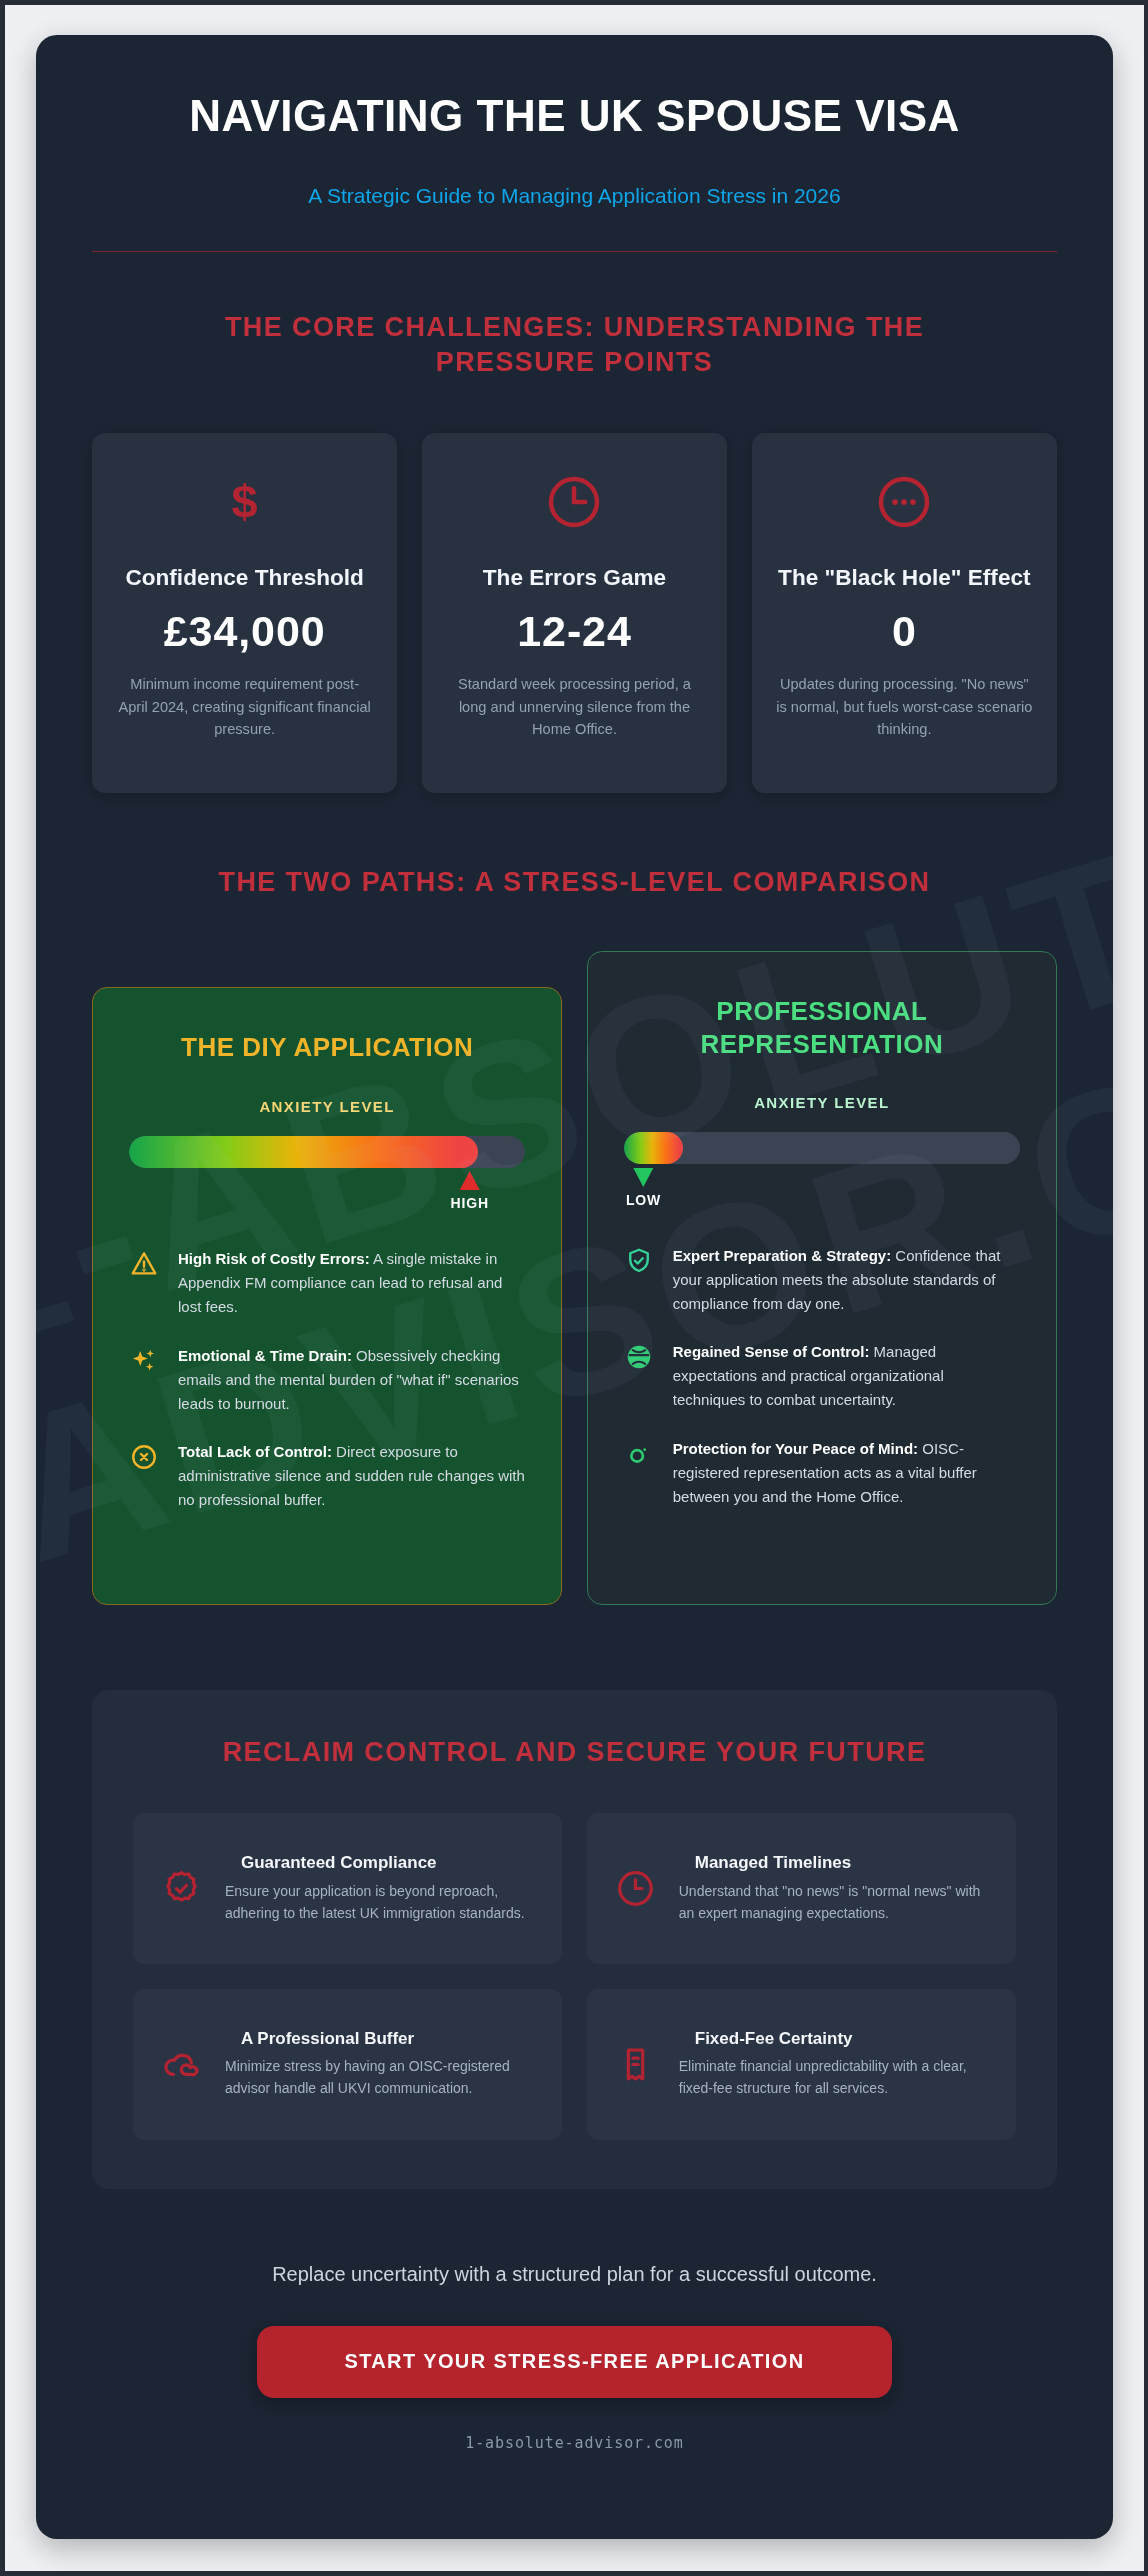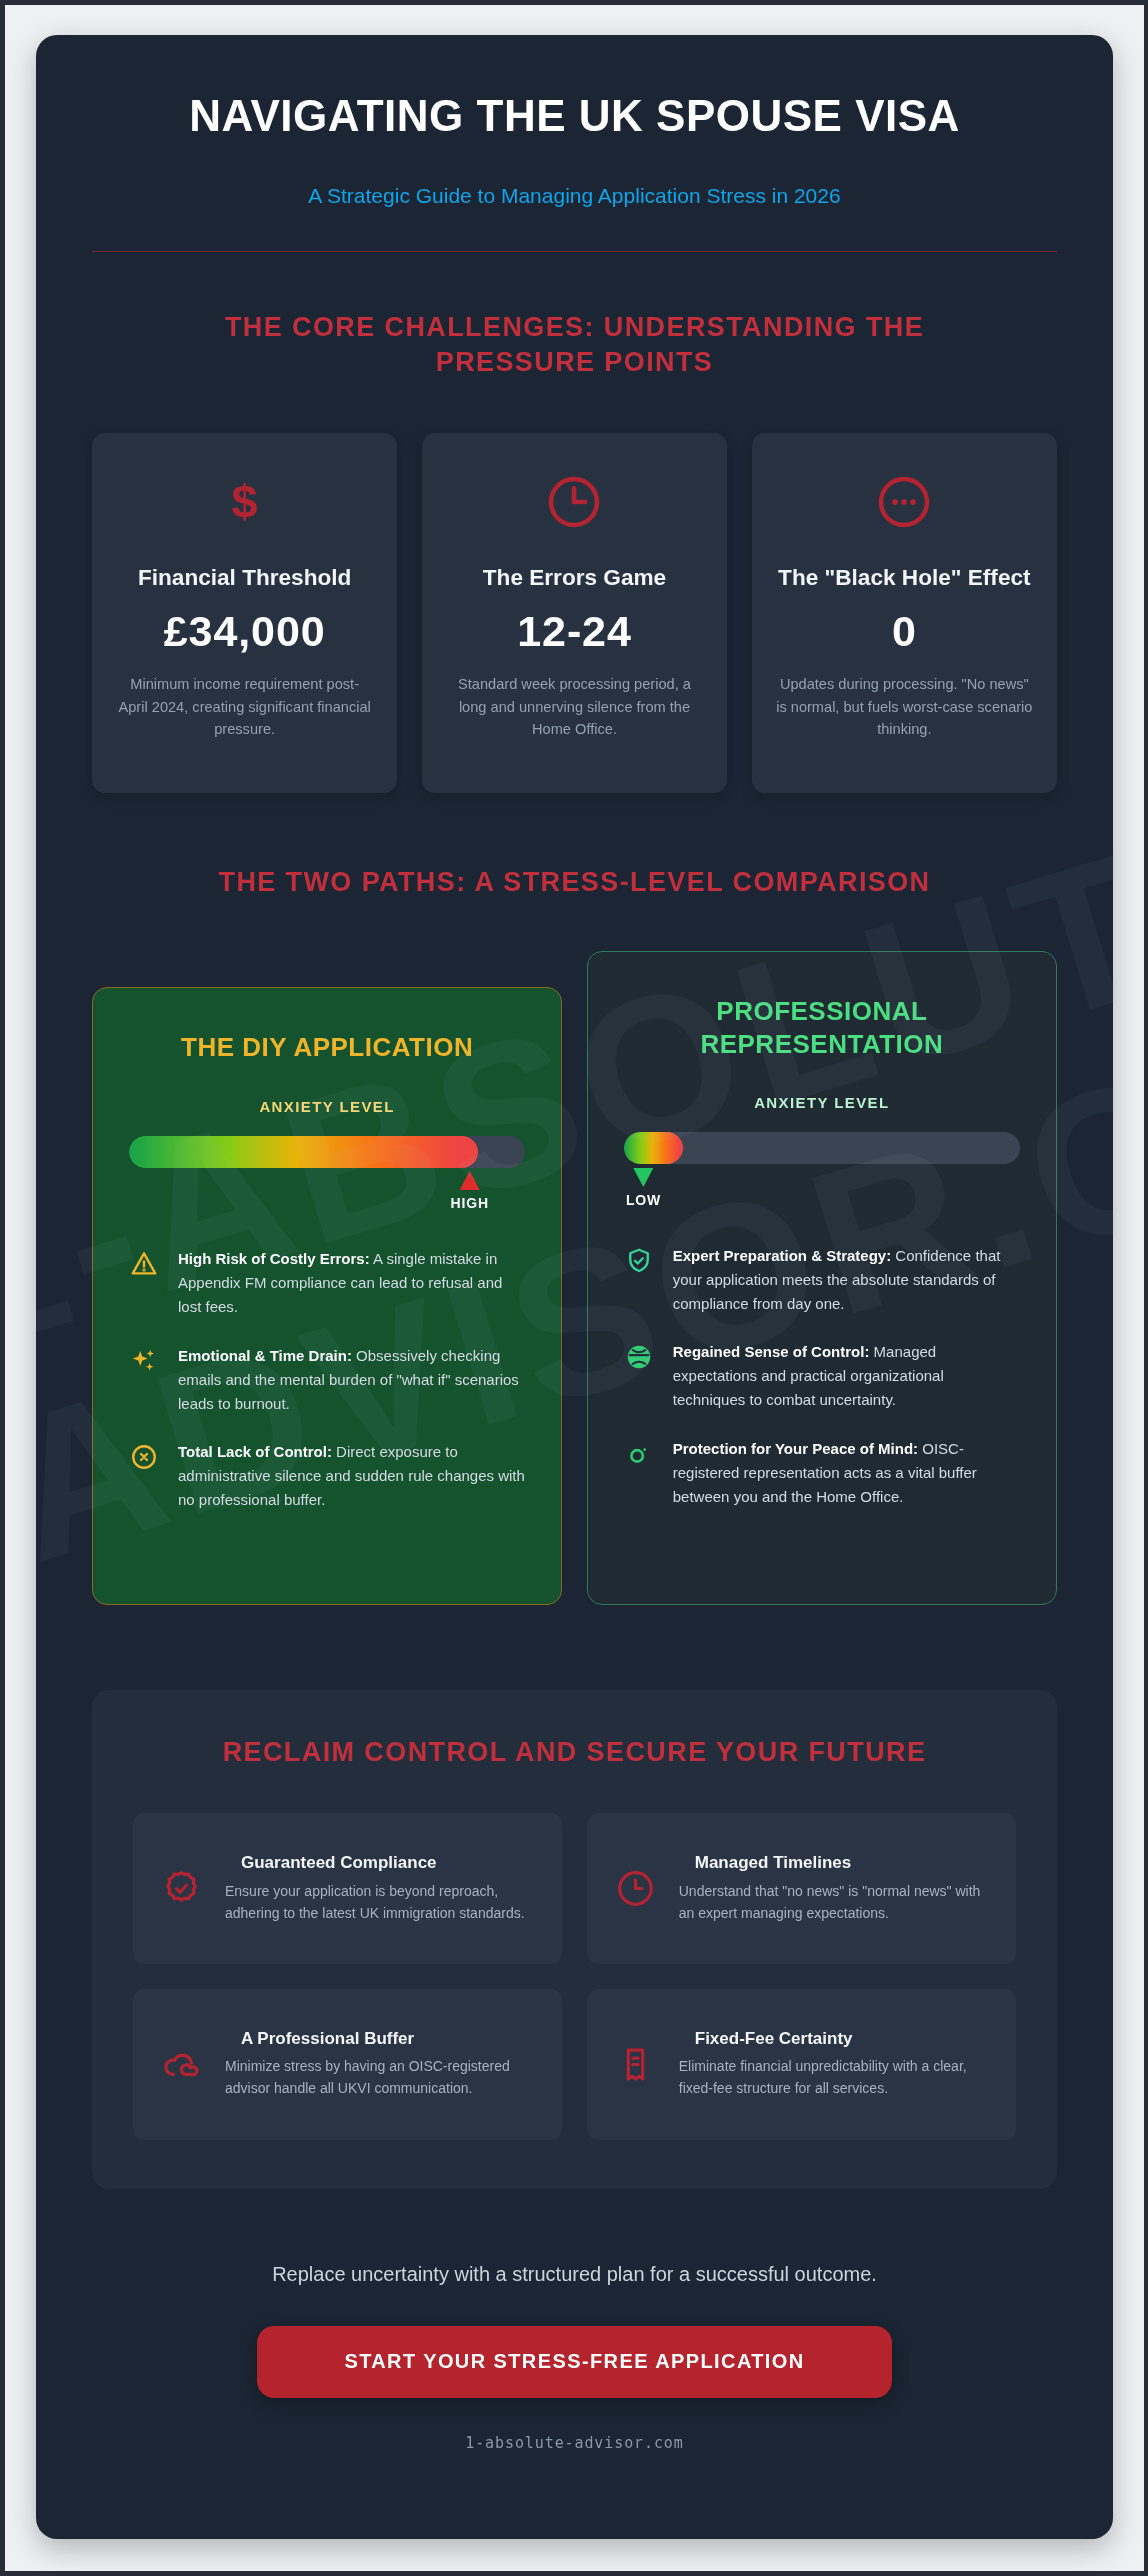--- a/index.html
+++ b/index.html
@@ -148,21 +148,21 @@
     <div class="subtitle">A Strategic Guide to Managing Application Stress in 2026</div>
     <hr class="divider">
 
     <h2 class="section-heading">THE CORE CHALLENGES: UNDERSTANDING THE PRESSURE POINTS</h2>
     <div class="challenge-row">
 
       <div class="challenge-card">
         <div class="challenge-icon">
           <span class="dollar-glyph">$</span>
         </div>
-        <div class="challenge-title">Financial Threshold</div>
+        <div class="challenge-title">Confidence Threshold</div>
         <div class="challenge-value">£34,000</div>
         <div class="challenge-desc">Minimum income requirement post-April 2024, creating significant financial pressure.</div>
       </div>
 
       <div class="challenge-card">
         <div class="challenge-icon">
           <svg width="60" height="60" viewBox="0 0 24 24" fill="none" stroke="#b32331" stroke-width="1.8" stroke-linecap="round">
             <circle cx="12" cy="12" r="9.2"></circle>
               <path d="M12 6.5V12"></path>
               <path d="M12 12h4.5"></path>

